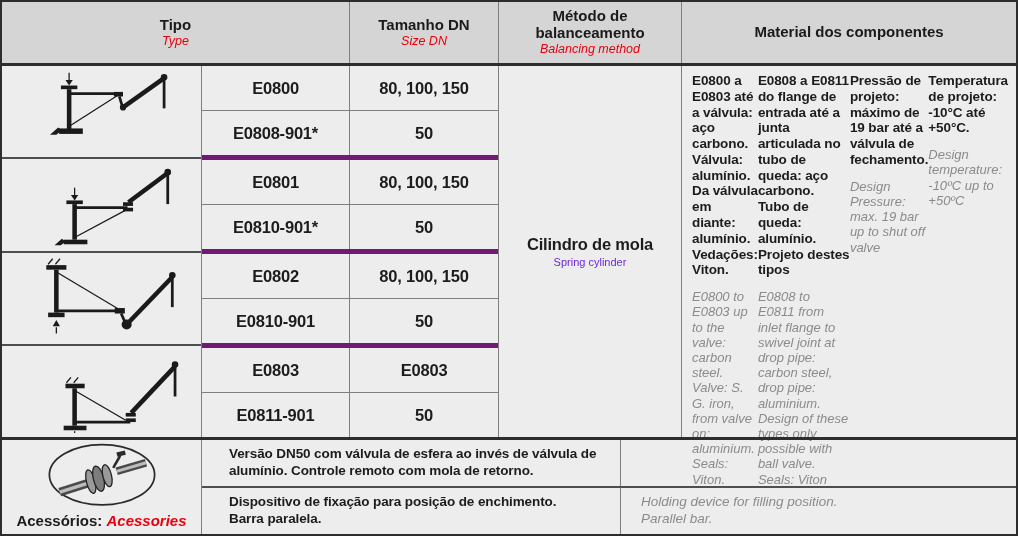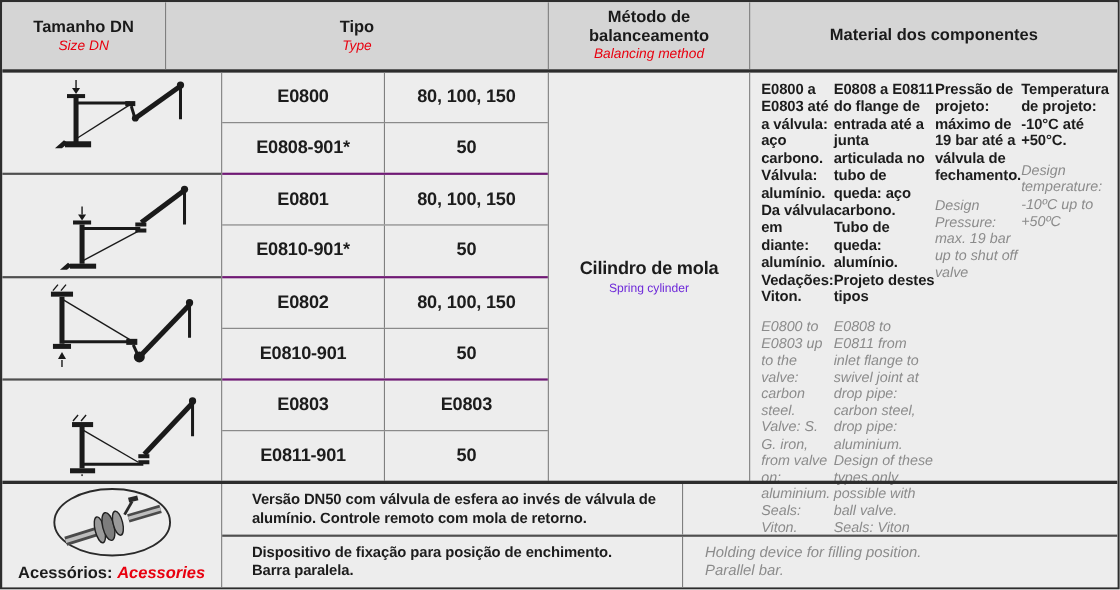--- a/index.html
+++ b/index.html
@@ -38,21 +38,21 @@
   .col:last-child{ border-right:none; }
 
   .col-diagrams{ width:200px; display:flex; flex-direction:column; }
   .dcell{
     flex:1; display:flex; align-items:center; justify-content:center;
     border-bottom:2px solid #4f4f4f;
   }
   .dcell:last-child{ border-bottom:none; }
 
   .col-models{ width:297px; display:flex; flex-direction:column; }
-  .group{ flex:1; display:flex; flex-direction:column; border-bottom:2px solid #701a75; }
+  .group{ flex:1; display:flex; flex-direction:column; border-bottom:5px solid #701a75; }
   .group:last-child{ border-bottom:none; }
   .mrow{ flex:1; display:flex; border-bottom:1px solid #7f7f7f; }
   .mrow:last-child{ border-bottom:none; }
   .mcell,.scell{
     display:flex; align-items:center; justify-content:center;
     font-weight:bold; font-size:16.5px; letter-spacing:-0.2px;
   }
   .mcell{ width:148px; border-right:1px solid #7f7f7f; }
   .scell{ flex:1; }
 
@@ -102,27 +102,27 @@
   svg .mid{ stroke:#1a1a1a; stroke-width:3; fill:none; }
   svg .thick{ stroke:#1a1a1a; stroke-width:5; fill:none; }
   svg .fillp{ fill:#1a1a1a; stroke:none; }
 </style>
 </head>
 <body>
 
 <div class="sheet">
 
   <div class="hdr">
+    <div class="hcell h-tipo">
+      <div class="hpt">Tipo</div>
+      <div class="hen">Type</div>
+    </div>
     <div class="hcell h-size">
       <div class="hpt">Tamanho DN</div>
       <div class="hen">Size DN</div>
-    </div>
-    <div class="hcell h-tipo">
-      <div class="hpt">Tipo</div>
-      <div class="hen">Type</div>
     </div>
     <div class="hcell h-method">
       <div class="hpt">Método de balanceamento</div>
       <div class="hen">Balancing method</div>
     </div>
     <div class="hcell h-material">
       <div class="hpt">Material dos componentes</div>
     </div>
   </div>
 

